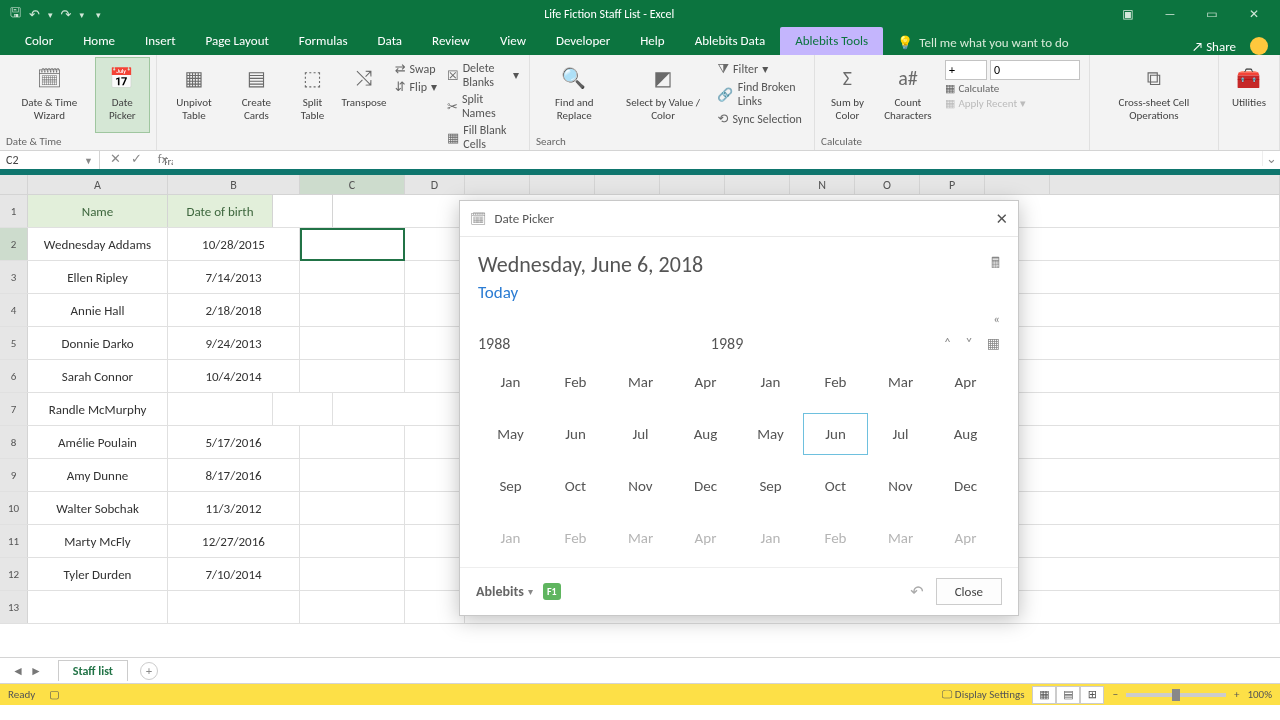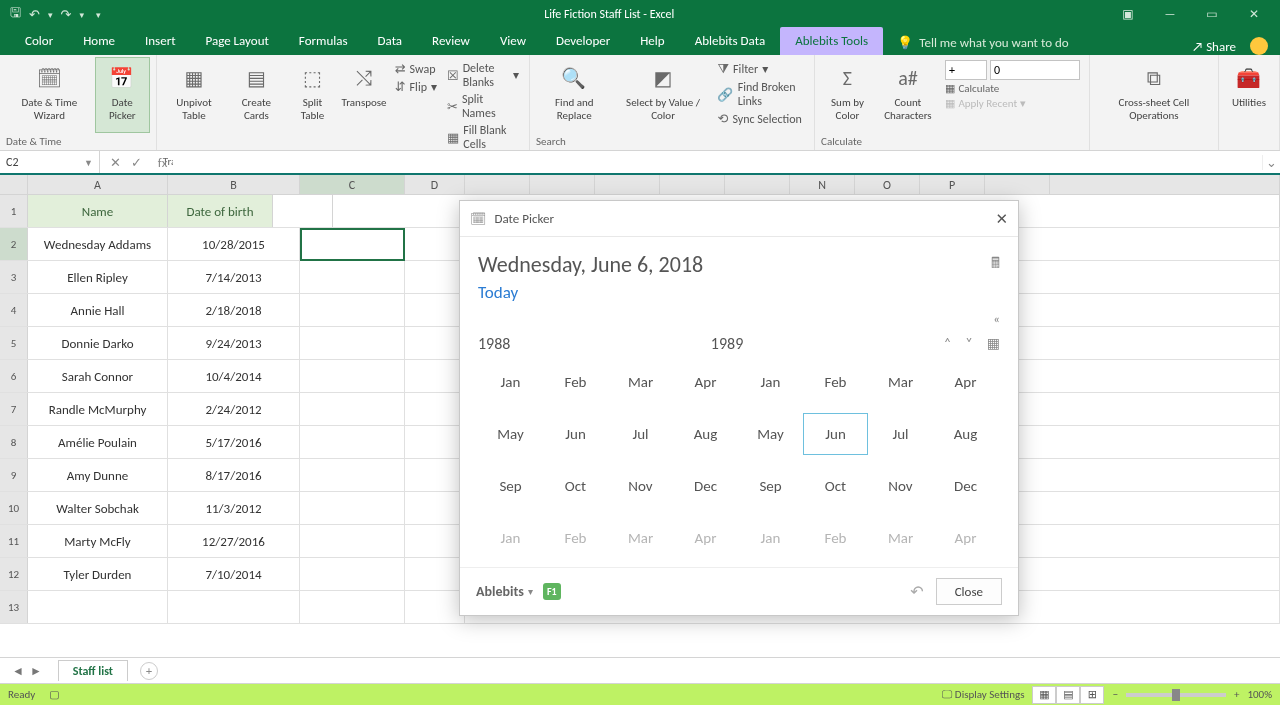--- a/index.html
+++ b/index.html
@@ -25,21 +25,21 @@
 .rb.active{background:#d5e7d5;border:1px solid #9fc69f}
 .rb .ic{width:32px;height:32px;display:flex;align-items:center;justify-content:center;font-size:20px;color:#6a6a6a;margin-bottom:2px}
 .mini{display:flex;flex-direction:column;gap:3px;padding:4px 4px;font-size:12px;color:#555}
 .mini div{display:flex;align-items:center;gap:4px}
 .mini .ic{font-size:13px;color:#6a6a6a}
 .calc-box{display:flex;flex-direction:column;gap:2px;padding:3px}
 .calc-box .row{display:flex;align-items:center;gap:3px}
 .calc-box input{width:42px;height:20px;border:1px solid #c3c3c3;font-size:12px;padding:0 3px}
 .calc-box .wide{width:90px}
 .calc-box .lnk{color:#666;font-size:11px}
-.namebox-bar{height:24px;background:#fff;border-bottom:2px solid #0f766e;display:flex;align-items:center}
+.namebox-bar{height:24px;background:#fff;border-bottom:6px solid #0f766e;display:flex;align-items:flex-start}
 .namebox{width:100px;border-right:1px solid #d4d4d4;padding:0 6px;height:100%;display:flex;align-items:center;justify-content:space-between;font-size:12px}
 .namebox .dd{color:#888;font-size:9px}
 .fx-btns{display:flex;gap:10px;padding:0 10px;color:#888}
 .fx-lbl{color:#888;padding:0 6px}
 .formula-input{flex:1;height:100%;border:none}
 .fb-dd{width:18px;text-align:center;color:#888;border-left:1px solid #eee}
 .grid-area{position:relative;height:482px;overflow:hidden;background:#fff}
 .thead{display:flex;height:20px;border-bottom:1px solid #d4d4d4;background:#e6e6e6}
 .thead .sel-all{width:28px;border-right:1px solid #d4d4d4}
 .thead .ch{border-right:1px solid #d4d4d4;text-align:center;font-size:12px;color:#555;line-height:20px}
@@ -52,21 +52,21 @@
 .trow .td{border-right:1px solid #e0e0e0;text-align:center;font-size:13px;line-height:33px;color:#333}
 .td.A{width:140px}.td.B{width:132px}.td.C{width:105px}.td.D{width:60px}
 .td.rest{flex:1}
 .hrow .td{background:#e2efda;color:#3d663d;font-weight:400;border-right:1px solid #d4d4d4}
 .hrow{height:33px}
 .cell-sel{position:absolute;border:2px solid #217346;pointer-events:none}
 .sheet-tabs{height:26px;border-top:1px solid #d4d4d4;background:#fff;display:flex;align-items:center;padding-left:12px;font-size:12px;color:#777}
 .sheet-tabs .nav{display:flex;gap:6px;padding-right:16px}
 .sheet-tabs .tab{padding:3px 14px;border:1px solid #ccc;border-bottom:none;background:#fff;color:#217346;font-weight:600;margin-top:-1px}
 .sheet-tabs .plus{margin-left:12px;width:18px;height:18px;border:1px solid #ccc;border-radius:50%;text-align:center;line-height:16px;color:#888}
-.status-bar{height:22px;background:#bef264;border-top:1px solid #d4d4d4;display:flex;align-items:center;font-size:11px;color:#555;padding:0 8px}
+.status-bar{height:22px;background:#fde047;border-top:1px solid #d4d4d4;display:flex;align-items:center;font-size:11px;color:#555;padding:0 8px}
 .status-bar .r{margin-left:auto;display:flex;align-items:center;gap:8px}
 .status-bar .views{display:flex}
 .status-bar .views div{width:24px;height:18px;border:1px solid #ccc;text-align:center;line-height:16px;background:#fff}
 .status-bar .slider{width:100px;height:4px;background:#ccc;position:relative}
 .status-bar .slider .h{width:8px;height:12px;background:#888;position:absolute;left:46px;top:-4px}
 
 .dp{position:absolute;left:459px;top:200px;width:560px;background:#fff;border:1px solid #c8c8c8;box-shadow:0 4px 20px rgba(0,0,0,.25)}
 .dp-title{height:36px;border-bottom:1px solid #e8e8e8;display:flex;align-items:center;padding:0 10px}
 .dp-title .ic{font-size:13px;color:#888;margin-right:8px}
 .dp-title .t{font-size:13px;color:#555}
@@ -341,21 +341,20 @@
         <div class="rh">6</div>
   <div class="td A">Sarah Connor</div>
   <div class="td B">10/4/2014</div>
   <div class="td C"></div>
   <div class="td D"></div>
   <div class="td rest"></div>
       </div>
       <div class="trow">
         <div class="rh">7</div>
   <div class="td A">Randle McMurphy</div>
-  <div class="td B">2/24/2012</div>
   <div class="td C"></div>
   <div class="td D"></div>
   <div class="td rest"></div>
       </div>
       <div class="trow">
         <div class="rh">8</div>
   <div class="td A">Amélie Poulain</div>
   <div class="td B">5/17/2016</div>
   <div class="td C"></div>
   <div class="td D"></div>

